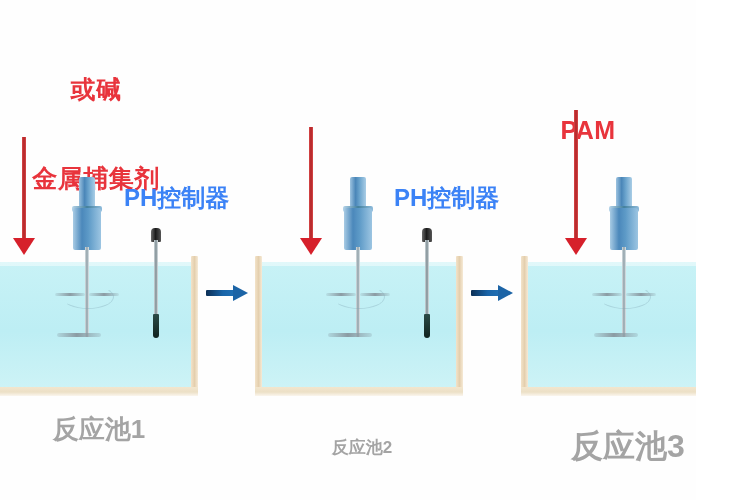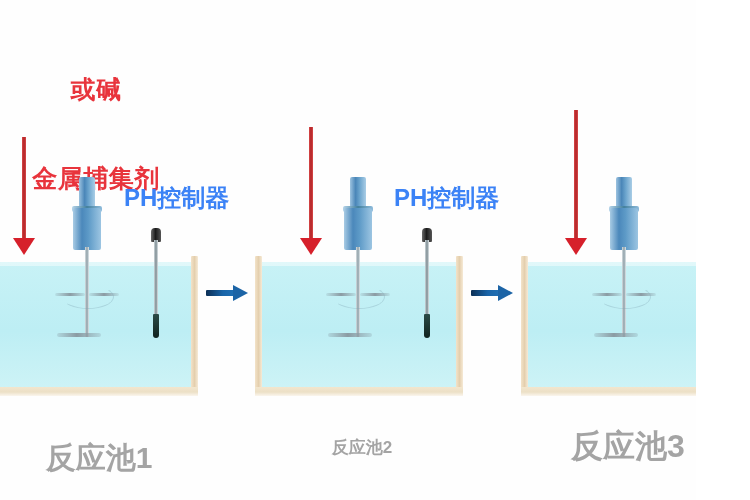--- a/index.html
+++ b/index.html
@@ -207,20 +207,23 @@
 <body>
 
 <div id="stage">
 
   <div class="dose-label" style="left:-4px; top:16px; width:200px; font-size:25px;">
     <span class="ln">或碱</span>
     <span class="ln">金属捕集剂</span>
   </div>
 
 
+  <div class="dose-label" style="left:533px; top:57px; width:110px; font-size:25px;">
+    <span class="ln">PAM</span>
+  </div>
 
   <div class="red-arrow" style="left:13px; top:137px; height:118px;">
     <div class="shaft" style="height:101px;"></div>
     <div class="head" style="top:101px;"></div>
   </div>
 
   <div class="red-arrow" style="left:300px; top:127px; height:128px;">
     <div class="shaft" style="height:111px;"></div>
     <div class="head" style="top:111px;"></div>
   </div>
@@ -250,21 +253,21 @@
     <div class="blade lower" style="top:156px;"></div>
     <div class="swirl" style="left:-10px; top:108px; width:50px; height:22px;"></div>
   </div>
 
   <div class="probe" style="left:150px; top:228px; height:110px;">
     <div class="cap"></div>
     <div class="stem" style="height:80px;"></div>
     <div class="tip" style="top:86px;"></div>
   </div>
 
-  <div class="tank-caption" style="left:24px; top:438px; width:150px; font-size:30px;">反应池1</div>
+  <div class="tank-caption" style="left:24px; top:412px; width:150px; font-size:26px;">反应池1</div>
 
   <div class="flow-arrow" style="left:206px; top:285px; width:42px;">
     <div class="bar" style="width:28px;"></div>
     <div class="tip" style="left:27px;"></div>
   </div>
 
   <div class="tank" style="left:255px; top:256px; width:208px; height:140px;">
     <div class="water"></div>
     <div class="wall left"></div>
     <div class="wall right"></div>

